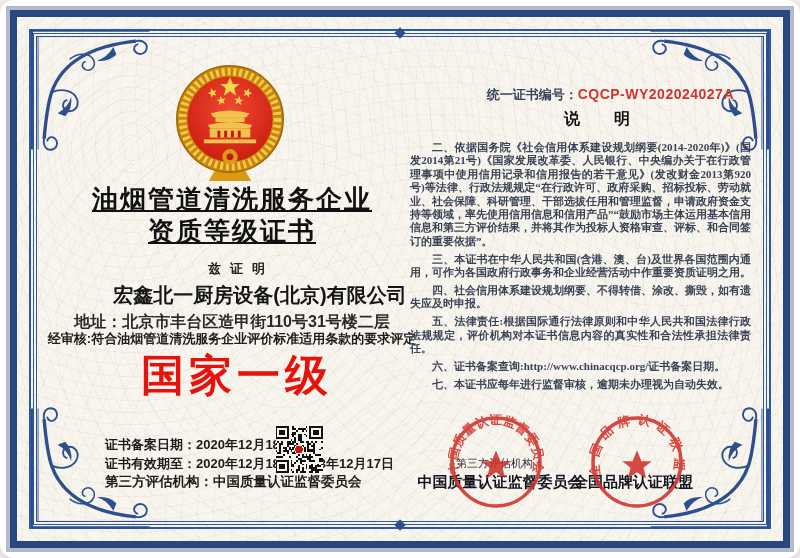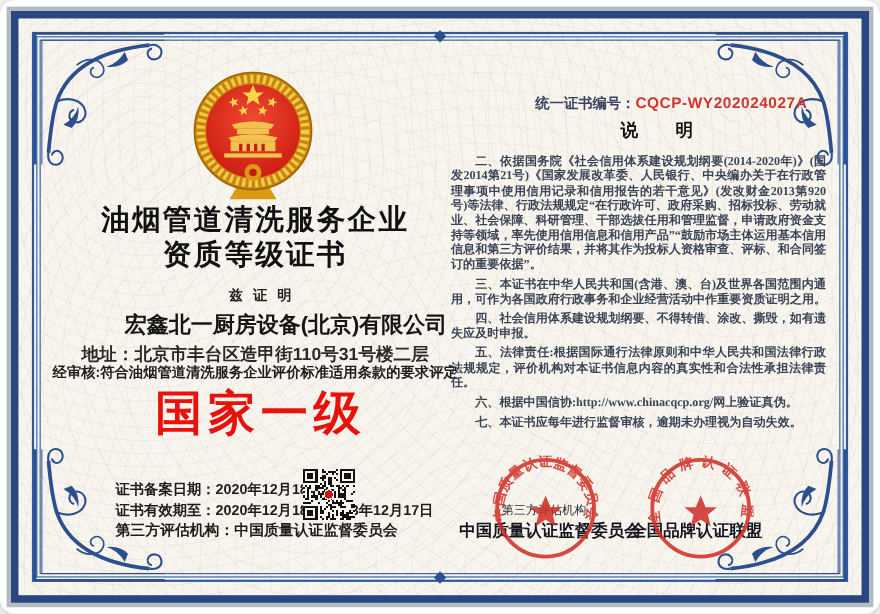--- a/index.html
+++ b/index.html
@@ -30,21 +30,21 @@
   .corner.tl{top:6px;left:6px;} .corner.tr{top:6px;right:6px;transform:scaleX(-1);}
   .corner.bl{bottom:6px;left:6px;transform:scaleY(-1);} .corner.br{bottom:6px;right:6px;transform:scale(-1,-1);}
   .ediamond{position:absolute;width:8px;height:8px;background:#2d4f8d;transform:rotate(45deg);}
   .ediamond.top{top:12px;left:calc(50% - 4px);} .ediamond.bottom{bottom:12px;left:calc(50% - 4px);}
 
   .abs{position:absolute;}
   .serif{font-family:"Liberation Serif","DejaVu Serif",serif;}
 
   .emblem{left:150px;top:44px;width:126px;height:122px;}
   .title{left:18px;width:394px;text-align:center;font-weight:900;font-size:26px;
-         letter-spacing:2px;color:#111;line-height:30px;}
+         letter-spacing:2px;color:#111;line-height:30px;text-decoration:underline;}
   .title1{top:168px;} .title2{top:200px;}
   .certify{left:18px;top:243px;width:394px;text-align:center;font-size:13px;
            font-weight:bold;color:#222;letter-spacing:9px;padding-left:9px;}
   .company{left:18px;top:265px;width:394px;text-align:center;font-size:20px;
            font-weight:bold;color:#151515;margin-left:28px;}
   .address{left:18px;top:295px;width:394px;text-align:center;font-size:16px;
            font-weight:bold;color:#2a2a2a;}
   .audit{left:5px;top:313px;width:420px;text-align:center;font-size:13px;
          font-weight:bold;color:#1d1d1d;}
   .grade{left:18px;top:330px;width:394px;text-align:center;font-size:43px;
@@ -188,21 +188,21 @@
         <div class="abs serial">
           <span class="lab">统一证书编号：</span><span class="num">CQCP-WY202024027A</span>
         </div>
         <div class="abs shuoming serif">说明</div>
 
         <div class="abs paras">
           <p>二、依据国务院《社会信用体系建设规划纲要(2014-2020年)》(国发2014第21号)《国家发展改革委、人民银行、中央编办关于在行政管理事项中使用信用记录和信用报告的若干意见》(发改财金2013第920号)等法律、行政法规规定“在行政许可、政府采购、招标投标、劳动就业、社会保障、科研管理、干部选拔任用和管理监督，申请政府资金支持等领域，率先使用信用信息和信用产品”“鼓励市场主体运用基本信用信息和第三方评价结果，并将其作为投标人资格审查、评标、和合同签订的重要依据”。</p>
           <p>三、本证书在中华人民共和国(含港、澳、台)及世界各国范围内通用，可作为各国政府行政事务和企业经营活动中作重要资质证明之用。</p>
           <p>四、社会信用体系建设规划纲要、不得转借、涂改、撕毁，如有遗失应及时申报。</p>
           <p>五、法律责任:根据国际通行法律原则和中华人民共和国法律行政法规规定，评价机构对本证书信息内容的真实性和合法性承担法律责任。</p>
-          <p>六、根据中国信协:http://www.chinacqcp.org/网上验证真伪。</p>
+          <p>六、证书备案查询:http://www.chinacqcp.org/证书备案日期。</p>
           <p>七、本证书应每年进行监督审核，逾期未办理视为自动失效。</p>
         </div>
 
         <div class="abs assessor-sm">第三方评估机构：</div>
         <div class="abs org-name org-l serif">中国质量认证监督委员会</div>
         <div class="abs org-name org-r serif">全国品牌认证联盟</div>
 
         <svg class="abs seal seal-l" viewBox="0 0 96 96">
           <circle cx="48" cy="48" r="44" fill="none" stroke="#cf3028" stroke-width="3.5"></circle>
           <use href="#star5" transform="translate(48 52) scale(1.55)" fill="#cf3028"></use>

